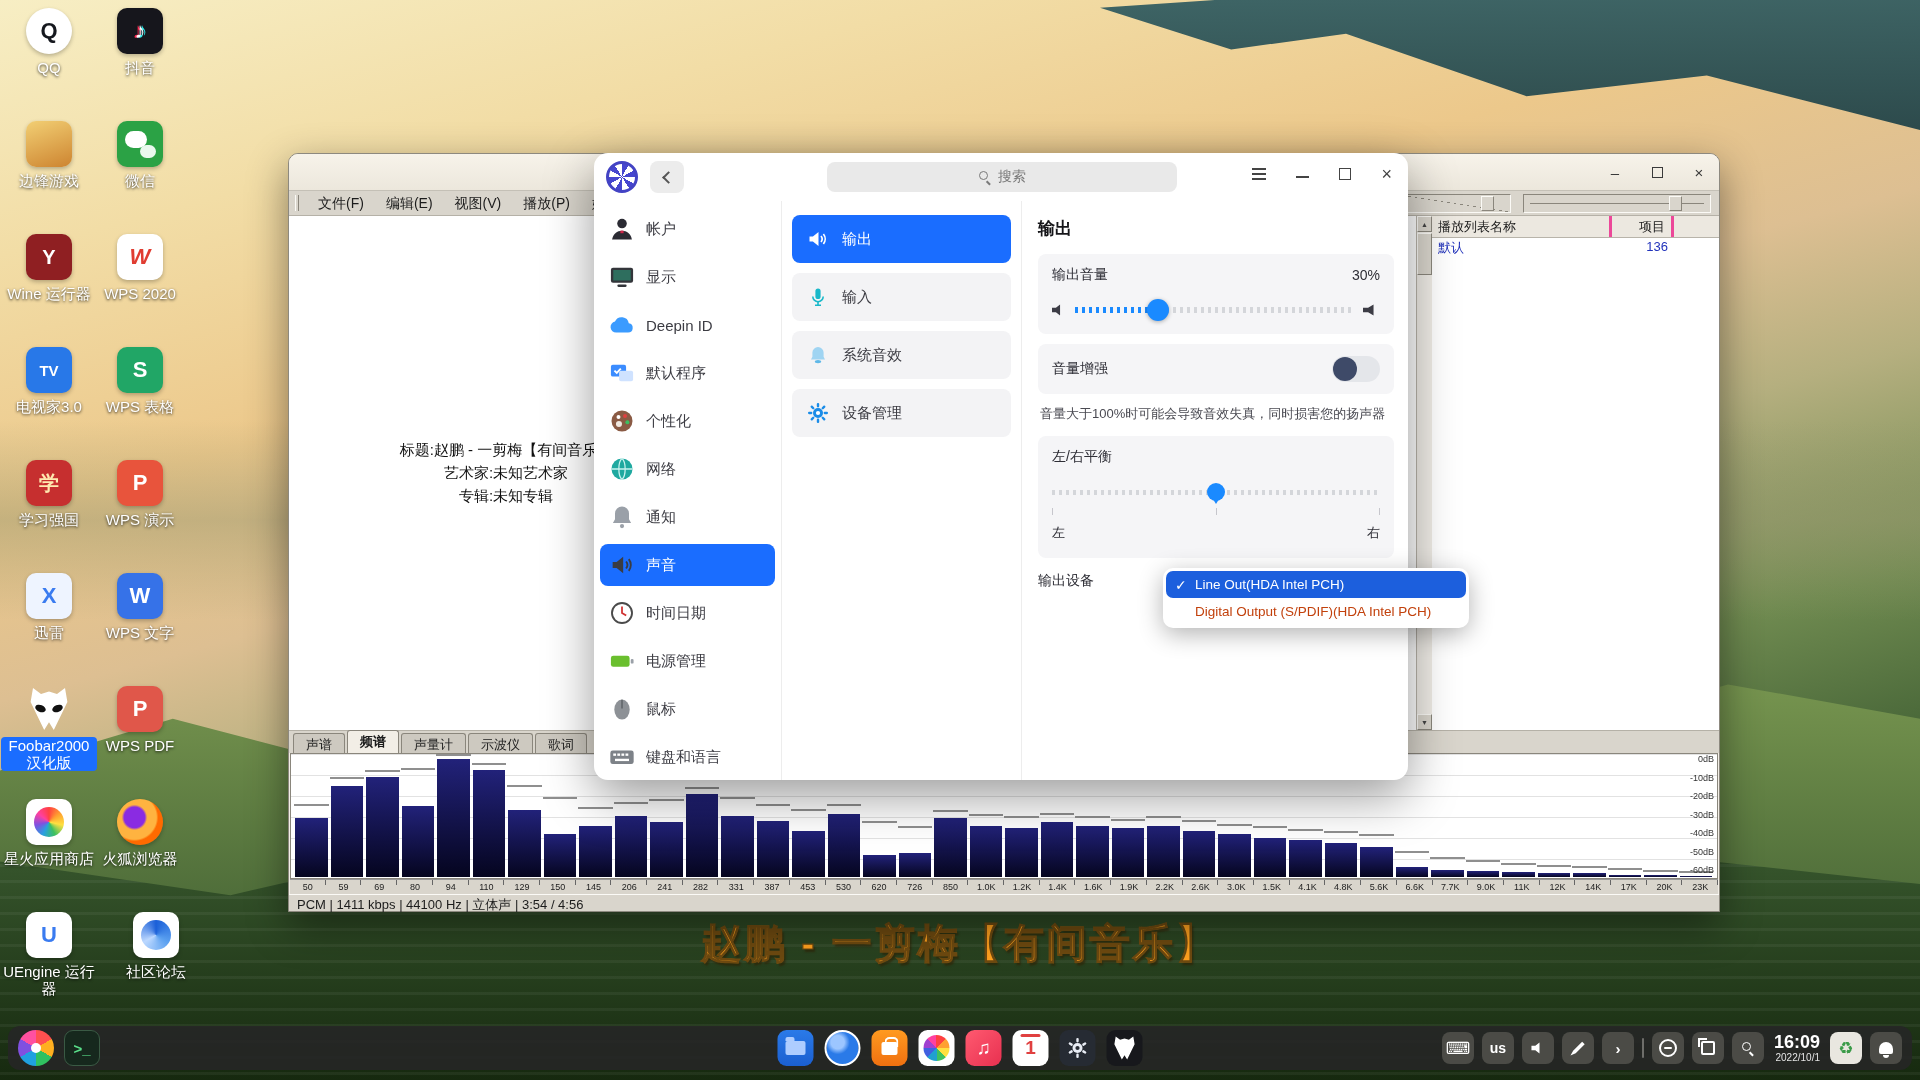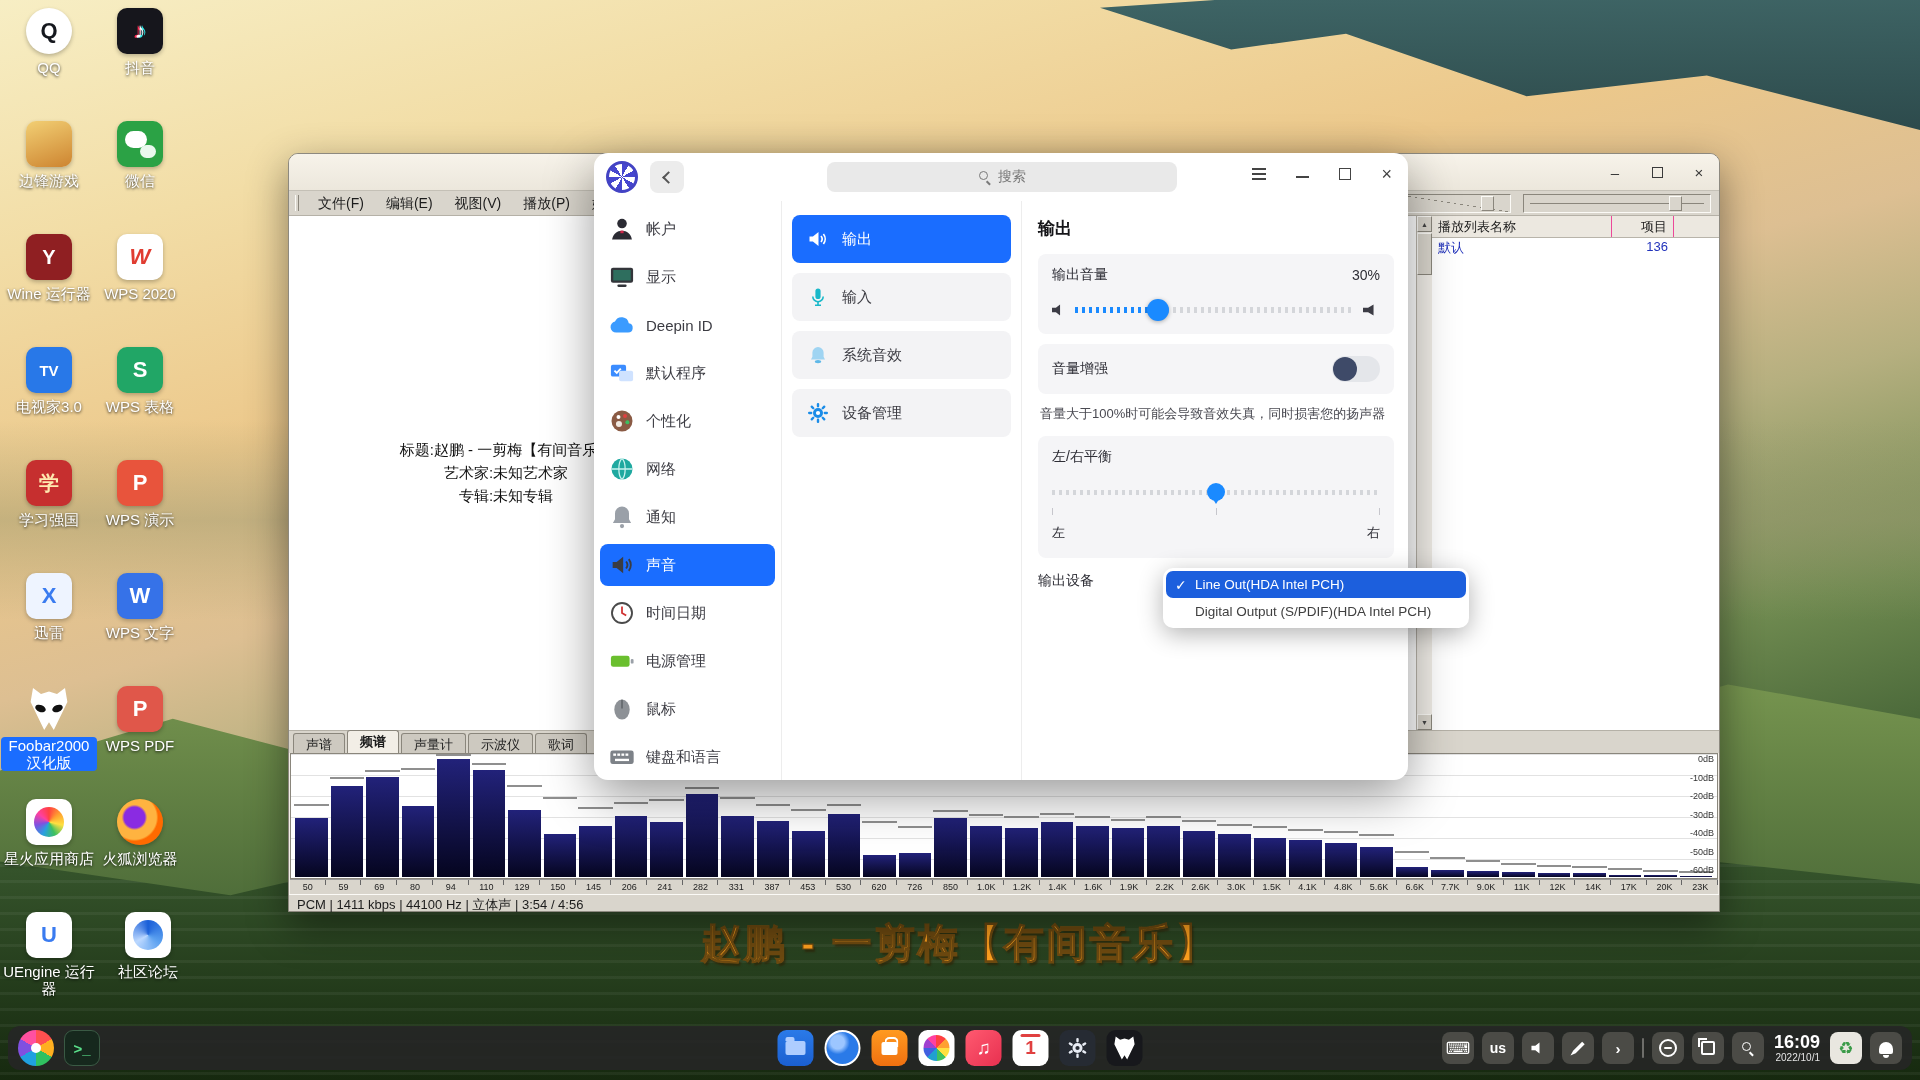--- a/index.html
+++ b/index.html
@@ -64,21 +64,21 @@
 .fb-pane-info{width:435px;border-right:1px solid #d8d4ca;display:flex;flex-direction:column;align-items:center;justify-content:center;gap:4px;}
 .fb-pane-info div{font-size:15px;color:#111;}
 .fb-pane-mid{flex:1;}
 .fb-scrollbar{width:16px;background:#efece6;border-left:1px solid #b8b4aa;position:relative;}
 .fb-sb-btn{position:absolute;left:0;width:15px;height:16px;background:#d9d5cc;border:1px solid;border-color:#fbfaf6 #8a867c #8a867c #fbfaf6;font-size:7px;color:#444;display:flex;align-items:center;justify-content:center;}
 .fb-sb-up{top:0;}
 .fb-sb-down{bottom:0;}
 .fb-sb-thumb{position:absolute;left:0;top:17px;width:15px;height:42px;background:#d9d5cc;border:1px solid;border-color:#fbfaf6 #8a867c #8a867c #fbfaf6;}
 .fb-playlist{width:287px;background:#fff;display:flex;flex-direction:column;}
 .fb-pl-head{display:flex;height:22px;background:#ece8e0;border-bottom:1px solid #b8b4aa;}
-.fb-pl-head span{font-size:13px;color:#1c1c1c;padding:2px 6px;border-right:1px solid #ec4899;}
+.fb-pl-head span{font-size:13px;color:#1c1c1c;padding:2px 6px;border-right:3px solid #ec4899;}
 .fb-pl-head .c1{width:180px;}
 .fb-pl-head .c2{width:62px;text-align:right;}
 .fb-pl-row{display:flex;height:20px;}
 .fb-pl-row span{font-size:13px;color:#2233bb;padding:1px 6px;}
 .fb-pl-row .c1{width:180px;}
 .fb-pl-row .c2{width:62px;text-align:right;}
 .fb-tabs{position:absolute;left:0;right:0;bottom:158px;height:23px;background:#d9d5cc;border-top:1px solid #b5b1a7;display:flex;align-items:flex-end;padding-left:4px;}
 .fb-tab{font-size:13px;color:#1c1c1c;padding:2px 12px;border:1px solid #8a867c;border-bottom:none;background:#cdc9c0;margin-right:2px;border-radius:3px 3px 0 0;height:20px;}
 .fb-tab.active{background:#f2eee6;height:23px;font-weight:bold;}
 .fb-spec{position:absolute;left:1px;right:1px;bottom:32px;height:126px;background:#fff;border:1px solid #8a867c;background-image:repeating-linear-gradient(180deg,#e2e2e2 0 1px,transparent 1px 21px);}
@@ -141,21 +141,21 @@
 .toggle .knob{position:absolute;left:1px;top:1px;width:24px;height:24px;border-radius:50%;background:#3e4a68;}
 .pdesc{font-size:13px;color:#4a4a52;line-height:1.5;margin:2px 2px 12px 2px;}
 .btrack{position:relative;height:40px;margin-top:16px;}
 .btrack .dash{position:absolute;left:0;right:0;top:8px;height:5px;background:repeating-linear-gradient(90deg,#d4d6da 0 3px,transparent 3px 7px);}
 .bhandle{position:absolute;left:50%;top:1px;width:18px;height:18px;margin-left:-9px;background:#1a8aff;border-radius:50% 50% 50% 50%;}
 .bhandle::after{content:"";position:absolute;left:4px;top:13px;border-left:5px solid transparent;border-right:5px solid transparent;border-top:8px solid #1a8aff;}
 .btick{position:absolute;top:26px;width:1px;height:7px;background:#c6c6cc;}
 .blabels{display:flex;justify-content:space-between;font-size:13px;color:#2e2e36;margin-top:2px;}
 .devrow{display:flex;align-items:center;margin-top:14px;}
 .dd{position:absolute;left:569px;top:415px;width:306px;background:#fff;border-radius:10px;box-shadow:0 6px 24px rgba(0,0,0,.3);padding:3px;z-index:30;}
-.dd-item{height:27px;border-radius:7px;display:flex;align-items:center;padding:0 9px;font-size:13.5px;color:#404040;}
+.dd-item{height:27px;border-radius:7px;display:flex;align-items:center;padding:0 9px;font-size:13.5px;color:#c2410c;}
 .dd-item.sel{background:#1c5fdd;color:#fff;}
 .dd-item .chk{width:20px;font-weight:bold;font-size:14px;}
 .dd-item.plain{padding-left:29px;}
 
 
 .osd{position:absolute;left:0;width:100%;top:916px;text-align:center;font-size:40px;font-weight:bold;letter-spacing:3px;color:#ffa11f;-webkit-text-stroke:1.2px #6e4a10;text-shadow:2px 3px 2px rgba(50,30,0,.55);z-index:6;}
 
 
 .dock{position:absolute;left:8px;right:8px;top:1026px;height:44px;background:rgba(38,38,38,.9);border-radius:12px;z-index:40;display:flex;align-items:center;padding:0 10px;}
 .dock-left{display:flex;gap:10px;align-items:center;}
@@ -281,21 +281,21 @@
       <div class="di-label">星火应用商店</div>
     </div>
     <div class="dicon" style="left: 92px; top: 799px;">
       <div class="di-img di-firefox"></div>
       <div class="di-label">火狐浏览器</div>
     </div>
     <div class="dicon" style="left: 1px; top: 912px;">
       <div class="di-img di-uengine">U</div>
       <div class="di-label">UEngine 运行器</div>
     </div>
-    <div class="dicon" style="left: 100px; top: 912px;">
+    <div class="dicon" style="left: 108px; top: 912px;">
       <div class="di-img di-community">
         <div class="swirl"></div>
       </div>
       <div class="di-label">社区论坛</div>
     </div>
   </div>
 
 <div class="fb">
   <div class="fb-titlebar">
     <div class="fb-ctrl">

